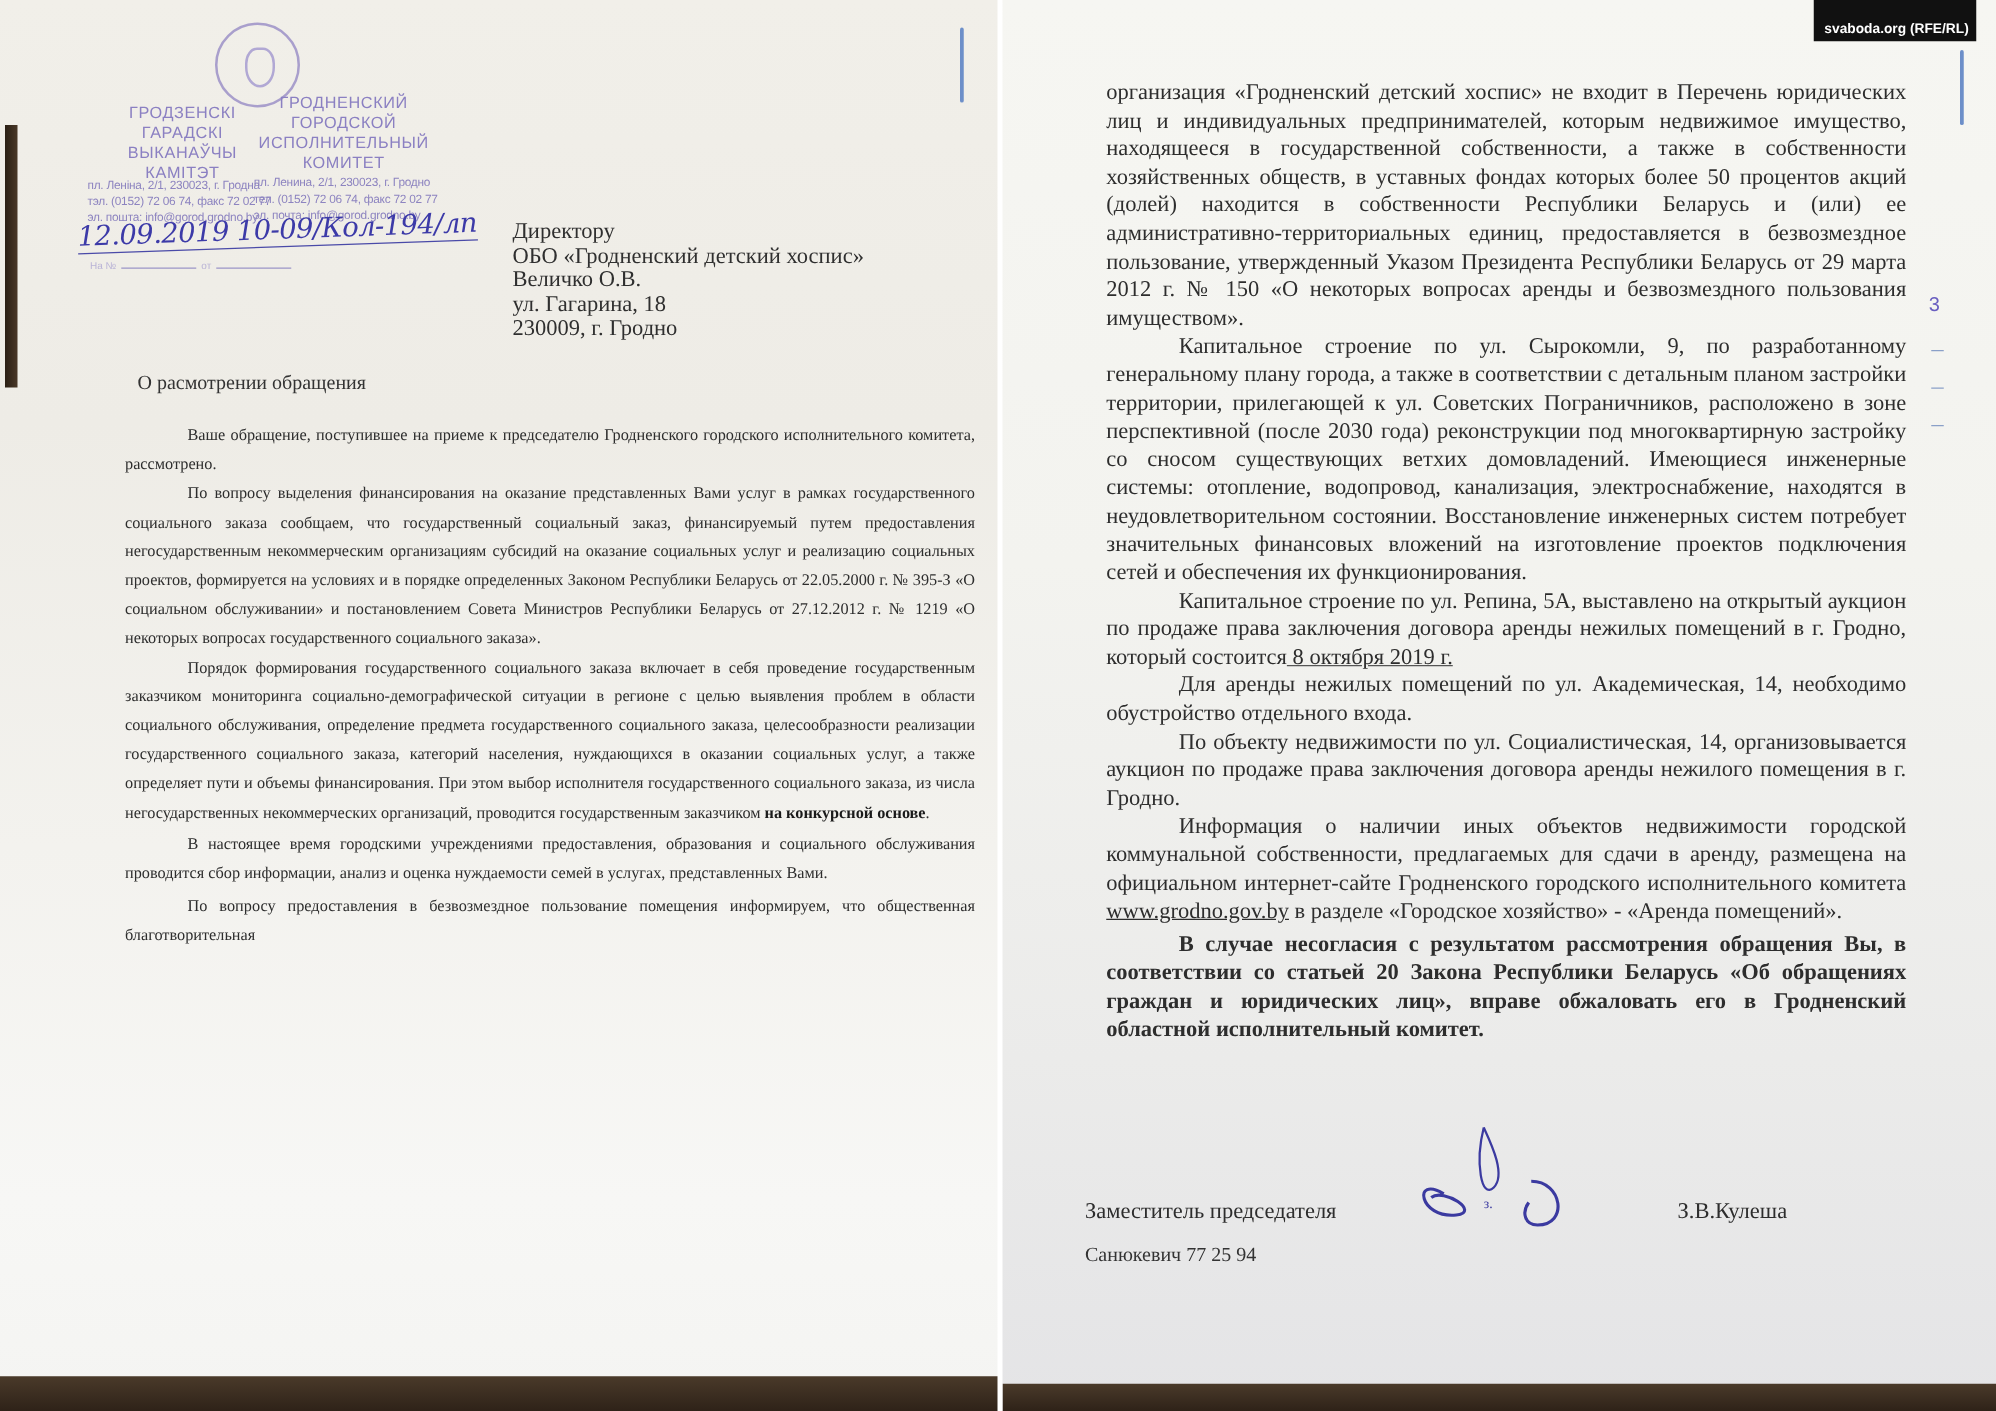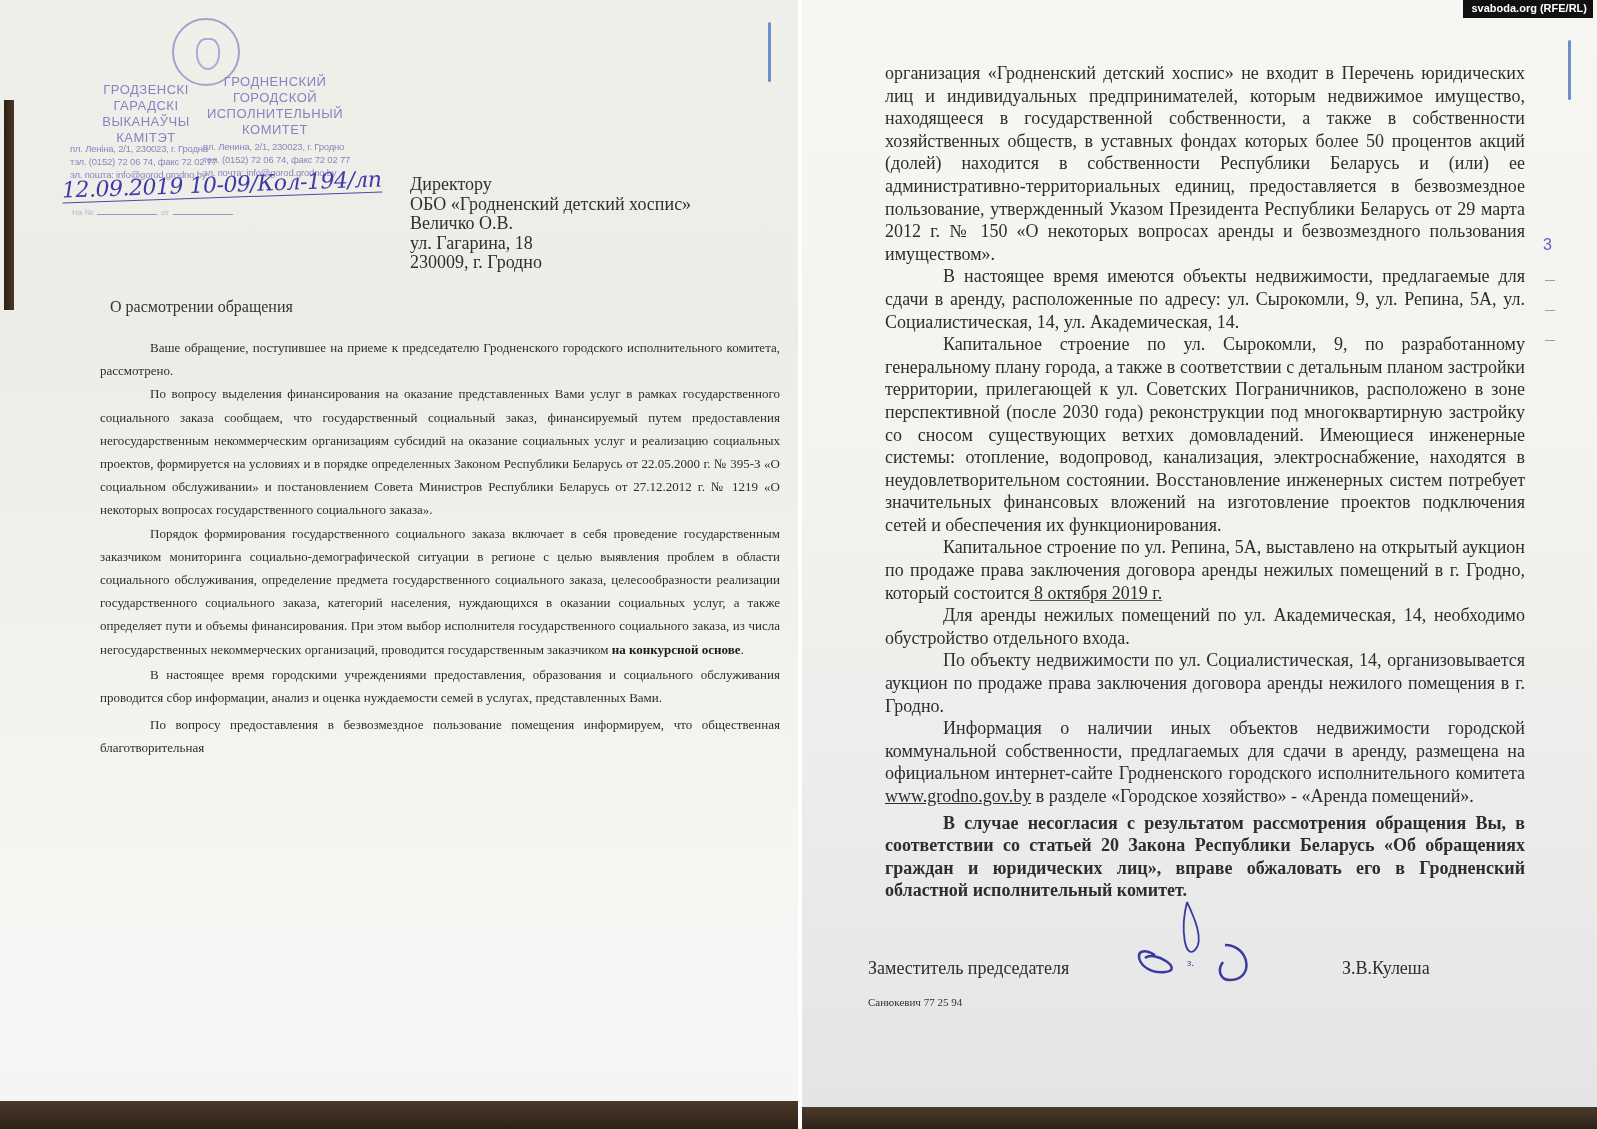--- a/index.html
+++ b/index.html
@@ -91,29 +91,29 @@
     .right-body p { text-indent: 58px; }
     .right-body p.noindent { text-indent: 0; }
     .bold { font-weight: bold; color: #1a1a1a; }
     .underline { text-decoration: underline; text-decoration-color: #555; }
     .link { text-decoration: underline; color: #2d2d2d; }
 
     
     .sig-title { position: absolute; left: 868px; top: 958px; font-size: 18px; color: #2d2d2d; }
     .sig-name { position: absolute; left: 1342px; top: 958px; font-size: 18px; color: #2d2d2d; }
     .signature { position: absolute; left: 1125px; top: 900px; width: 140px; height: 90px; }
-    .executor { position: absolute; left: 868px; top: 996px; font-size: 11px; color: #333; }
+    .executor { position: absolute; left: 868px; top: 996px; font-size: 16px; color: #333; }
 
     .page-num { position: absolute; left: 1543px; top: 236px; font-size: 16px; color: #6a5fc0; font-family: "Liberation Sans", sans-serif; }
     .margin-tick { position: absolute; left: 1545px; width: 10px; height: 1px; background: #8aa0c8; }
 
     .watermark {
-      position: absolute; right: 4px; top: 0; background: #111; color: #fff;
+      position: absolute; right: 16px; top: 0; background: #111; color: #fff;
       font-family: "Liberation Sans", sans-serif; font-size: 11px; font-weight: bold;
-      padding: 2px 6px 3px 8px; line-height: 13px;
+      padding: 17px 6px 3px 8px; line-height: 13px;
     }
   </style>
 </head>
 <body>
 
 <div class="page page-left">
   <div class="left-gap-dark"></div>
   <div class="pen-mark" style="left:768px; top:22px; height:60px;"></div>
 
   <div class="stamp">
@@ -168,21 +168,20 @@
 </div>
 
 <div class="divider"></div>
 
 <div class="page page-right">
   <div class="pen-mark" style="left:766px; top:40px; height:60px;"></div>
   <div class="right-edge-dark"></div>
 
   <div class="body-text right-body" style="left:83px;">
     <p class="noindent">организация «Гродненский детский хоспис» не входит в Перечень юридических лиц и индивидуальных предпринимателей, которым недвижимое имущество, находящееся в государственной собственности, а также в собственности хозяйственных обществ, в уставных фондах которых более 50 процентов акций (долей) находится в собственности Республики Беларусь и (или) ее административно-территориальных единиц, предоставляется в безвозмездное пользование, утвержденный Указом Президента Республики Беларусь от 29 марта 2012 г. № 150 «О некоторых вопросах аренды и безвозмездного пользования имуществом».</p>
-    <p>В настоящее время имеются объекты недвижимости, предлагаемые для сдачи в аренду, расположенные по адресу: ул. Сырокомли, 9, ул. Репина, 5А, ул. Социалистическая, 14, ул. Академическая, 14.</p>
     <p>Капитальное строение по ул. Сырокомли, 9, по разработанному генеральному плану города, а также в соответствии с детальным планом застройки территории, прилегающей к ул. Советских Пограничников, расположено в зоне перспективной (после 2030 года) реконструкции под многоквартирную застройку со сносом существующих ветхих домовладений. Имеющиеся инженерные системы: отопление, водопровод, канализация, электроснабжение, находятся в неудовлетворительном состоянии. Восстановление инженерных систем потребует значительных финансовых вложений на изготовление проектов подключения сетей и обеспечения их функционирования.</p>
     <p><span>Капитальное строение по ул. Репина, 5А, выставлено на открытый аукцион по продаже права заключения договора аренды нежилых помещений в г. Гродно, который состоится</span><span class="underline"> 8 октября 2019 г.</span></p>
     <p>Для аренды нежилых помещений по ул. Академическая, 14, необходимо обустройство отдельного входа.</p>
     <p>По объекту недвижимости по ул. Социалистическая, 14, организовывается аукцион по продаже права заключения договора аренды нежилого помещения в г. Гродно.</p>
     <p><span>Информация о наличии иных объектов недвижимости городской коммунальной собственности, предлагаемых для сдачи в аренду, размещена на официальном интернет-сайте Гродненского городского исполнительного комитета </span><a class="link">www.grodno.gov.by</a><span> в разделе «Городское хозяйство» - «Аренда помещений».</span></p>
     <p style="margin-top:4px;font-weight:bold;">В случае несогласия с результатом рассмотрения обращения Вы, в соответствии со статьей 20 Закона Республики Беларусь «Об обращениях граждан и юридических лиц», вправе обжаловать его в Гродненский областной исполнительный комитет.</p>
   </div>
 
   <div class="sig-title" style="left:66px;">Заместитель председателя</div>
   <svg class="signature" style="left:323px;" viewBox="0 0 140 90">

